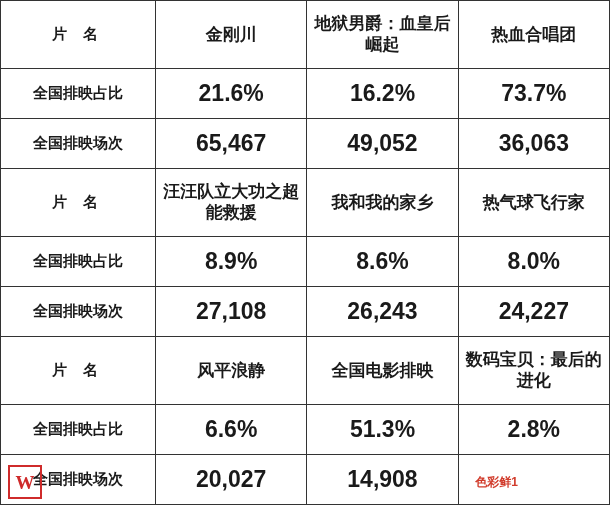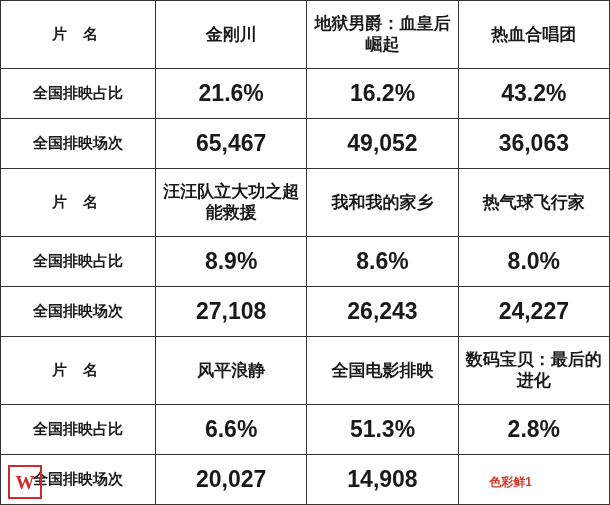--- a/index.html
+++ b/index.html
@@ -75,21 +75,21 @@
   }
   .watermark-glyph {
     font-size: 19px;
     font-weight: bold;
     color: #cf2b2b;
     font-family: "Liberation Serif", serif;
     line-height: 1;
   }
   .corner-note {
     position: absolute;
-    right: 78px;
+    right: 92px;
     bottom: 14px;
     font-size: 12px;
     font-weight: bold;
     color: #d13b2b;
     letter-spacing: 0px;
   }
 </style>
 </head>
 <body>
 
@@ -100,21 +100,21 @@
       <tr class="row-header">
         <td class="label-cell spaced">片 名</td>
         <td class="name-cell">金刚川</td>
         <td class="name-cell">地狱男爵：血皇后崛起</td>
         <td class="name-cell">热血合唱团</td>
       </tr>
       <tr class="row-data">
         <td class="label-cell">全国排映占比</td>
         <td class="value-cell">21.6%</td>
         <td class="value-cell">16.2%</td>
-        <td class="value-cell">43.2%</td>
+        <td class="value-cell">73.7%</td>
       </tr>
       <tr class="row-data">
         <td class="label-cell">全国排映场次</td>
         <td class="value-cell">65,467</td>
         <td class="value-cell">49,052</td>
         <td class="value-cell">36,063</td>
       </tr>
 
       <tr class="row-header">
         <td class="label-cell spaced">片 名</td>

